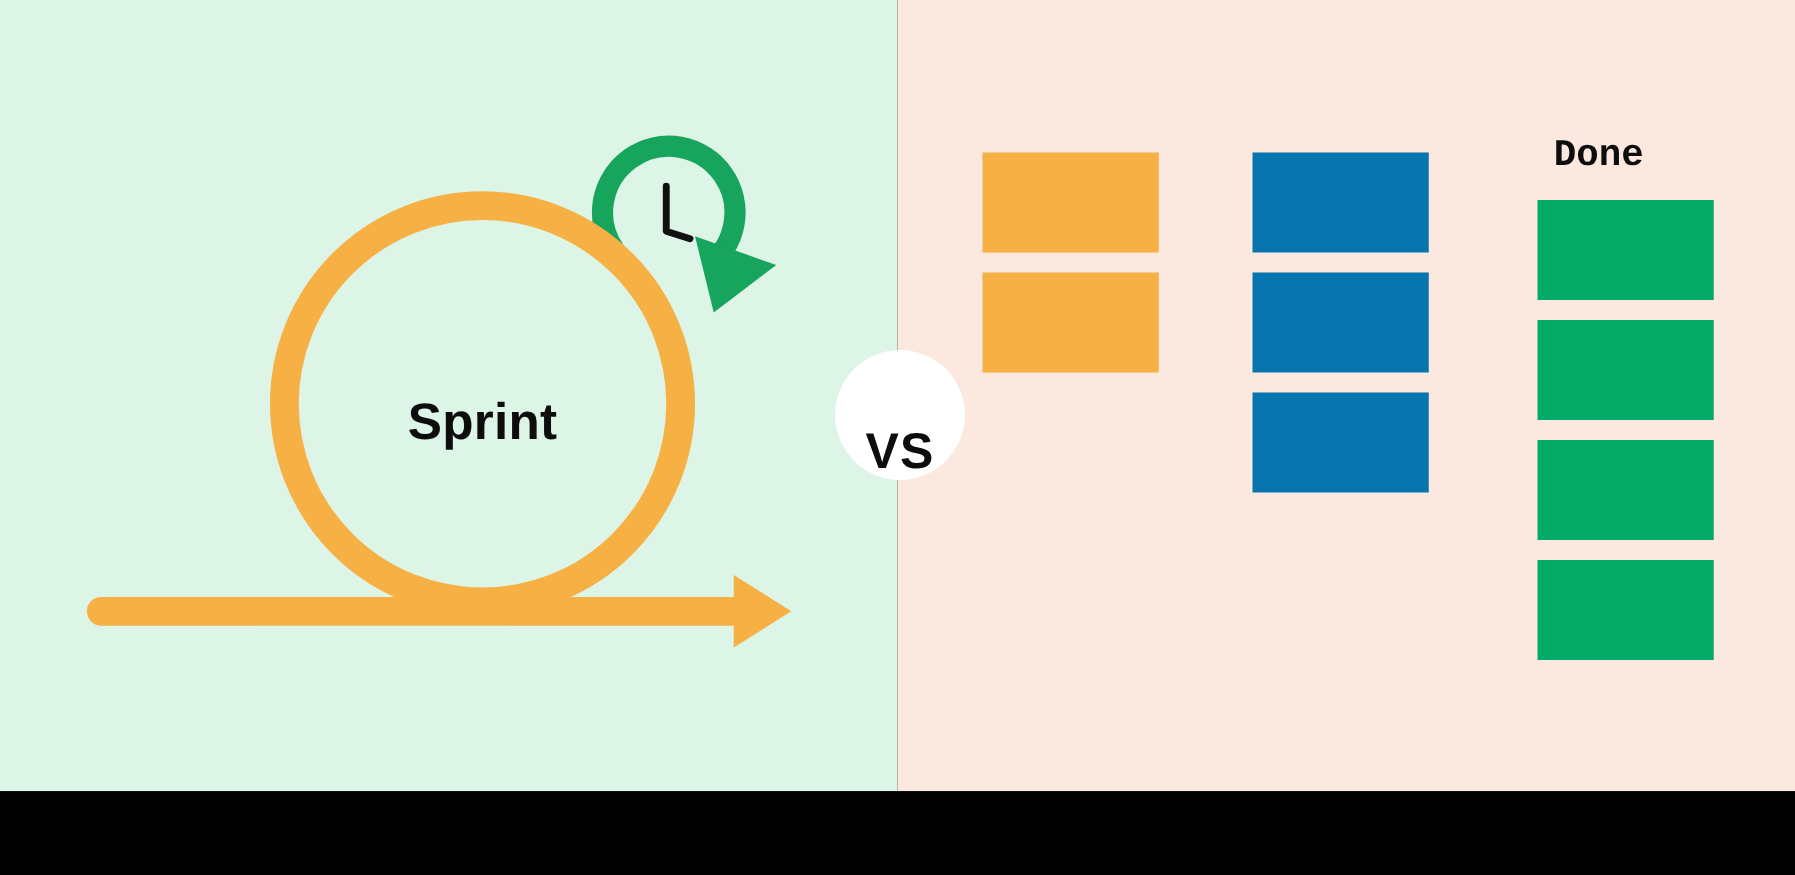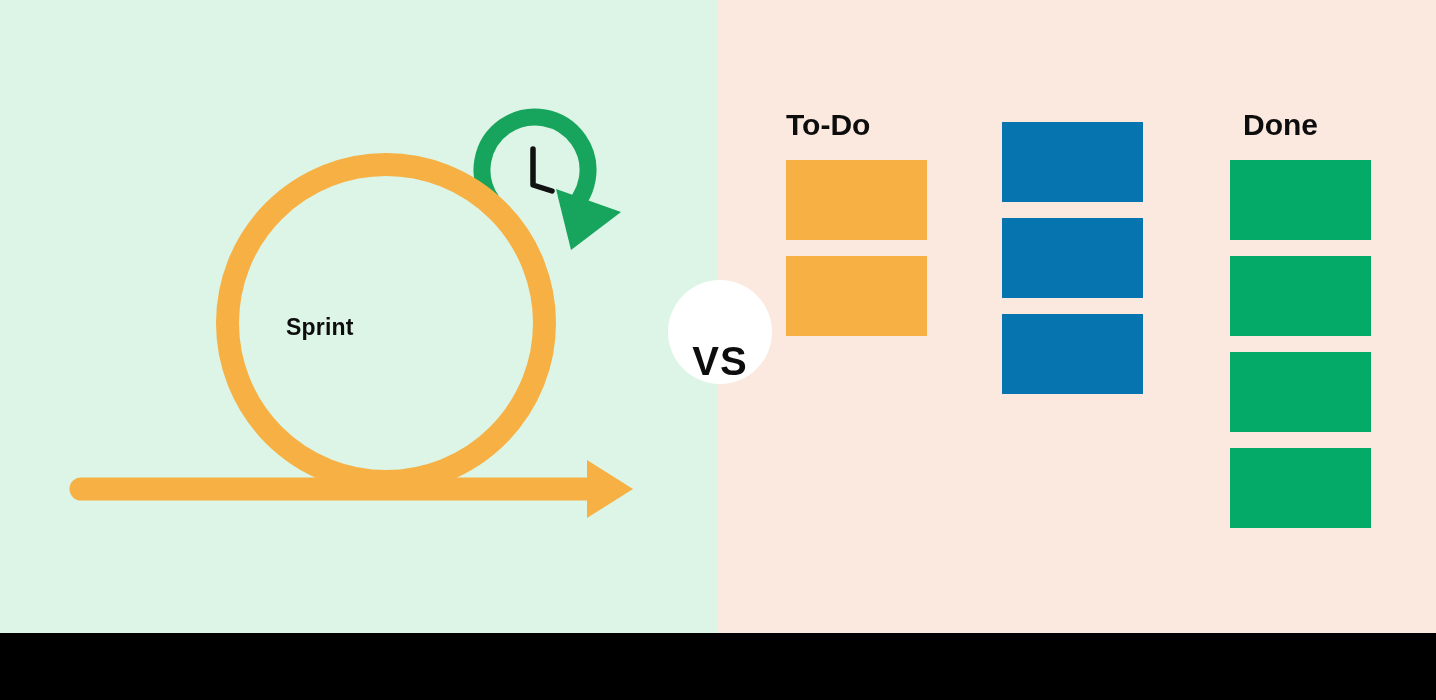--- a/index.html
+++ b/index.html
@@ -16,21 +16,22 @@
   .panel {
     position: absolute; top: 0; height: 633px; width: 718px;
   }
   .panel.left  { left: 0;    background: var(--mint); }
   .panel.right { left: 718px; background: var(--peach); }
 
   .sprint-svg { position: absolute; left: 0; top: 0; }
 
   .sprint-label {
     position: absolute; left: 286px; top: 314px; width: 200px;
-    font-size: 23px; font-weight: 700; color: #0d0d0d;
+    text-align: center;
+    font-size: 41px; font-weight: 700; color: #0d0d0d;
     letter-spacing: 0.2px;
   }
 
   .vs-badge {
     position: absolute; left: 668px; top: 280px;
     width: 104px; height: 104px; border-radius: 50%;
     background: var(--vs-bg);
     display: flex; align-items: flex-end; justify-content: center;
   }
   .vs-badge span {
@@ -78,34 +79,33 @@
       </g>
 
       <path d="M 533 149 L 533 185 L 552 191" fill="none" style="stroke: var(--hands);" stroke-width="5.5" stroke-linecap="round" stroke-linejoin="round"></path>
     </svg>
     <div class="sprint-label">Sprint</div>
   </div>
 
   <div class="panel right">
     <div id="kanban-root">
         <div class="kanban-column" style="left: 68px;">
-          <div class="kanban-header" style="padding-left: 0px;">To-Do</div>
           <div class="kanban-cards">
             <div class="kanban-card" style="background: rgb(246, 176, 68);"></div>
             <div class="kanban-card" style="background: rgb(246, 176, 68);"></div>
           </div>
         </div>
         <div class="kanban-column" style="left: 284px;">
           <div class="kanban-cards">
             <div class="kanban-card" style="background: rgb(6, 116, 174);"></div>
             <div class="kanban-card" style="background: rgb(6, 116, 174);"></div>
             <div class="kanban-card" style="background: rgb(6, 116, 174);"></div>
           </div>
         </div>
-        <div class="kanban-column" style="left: 512px;">
+        <div class="kanban-column" style="left: 512px; font-family: Liberation Mono, monospace;">
           <div class="kanban-header" style="padding-left: 13px;">Done</div>
           <div class="kanban-cards">
             <div class="kanban-card" style="background: rgb(4, 171, 104);"></div>
             <div class="kanban-card" style="background: rgb(4, 171, 104);"></div>
             <div class="kanban-card" style="background: rgb(4, 171, 104);"></div>
             <div class="kanban-card" style="background: rgb(4, 171, 104);"></div>
           </div>
         </div>
       </div>
   </div>

